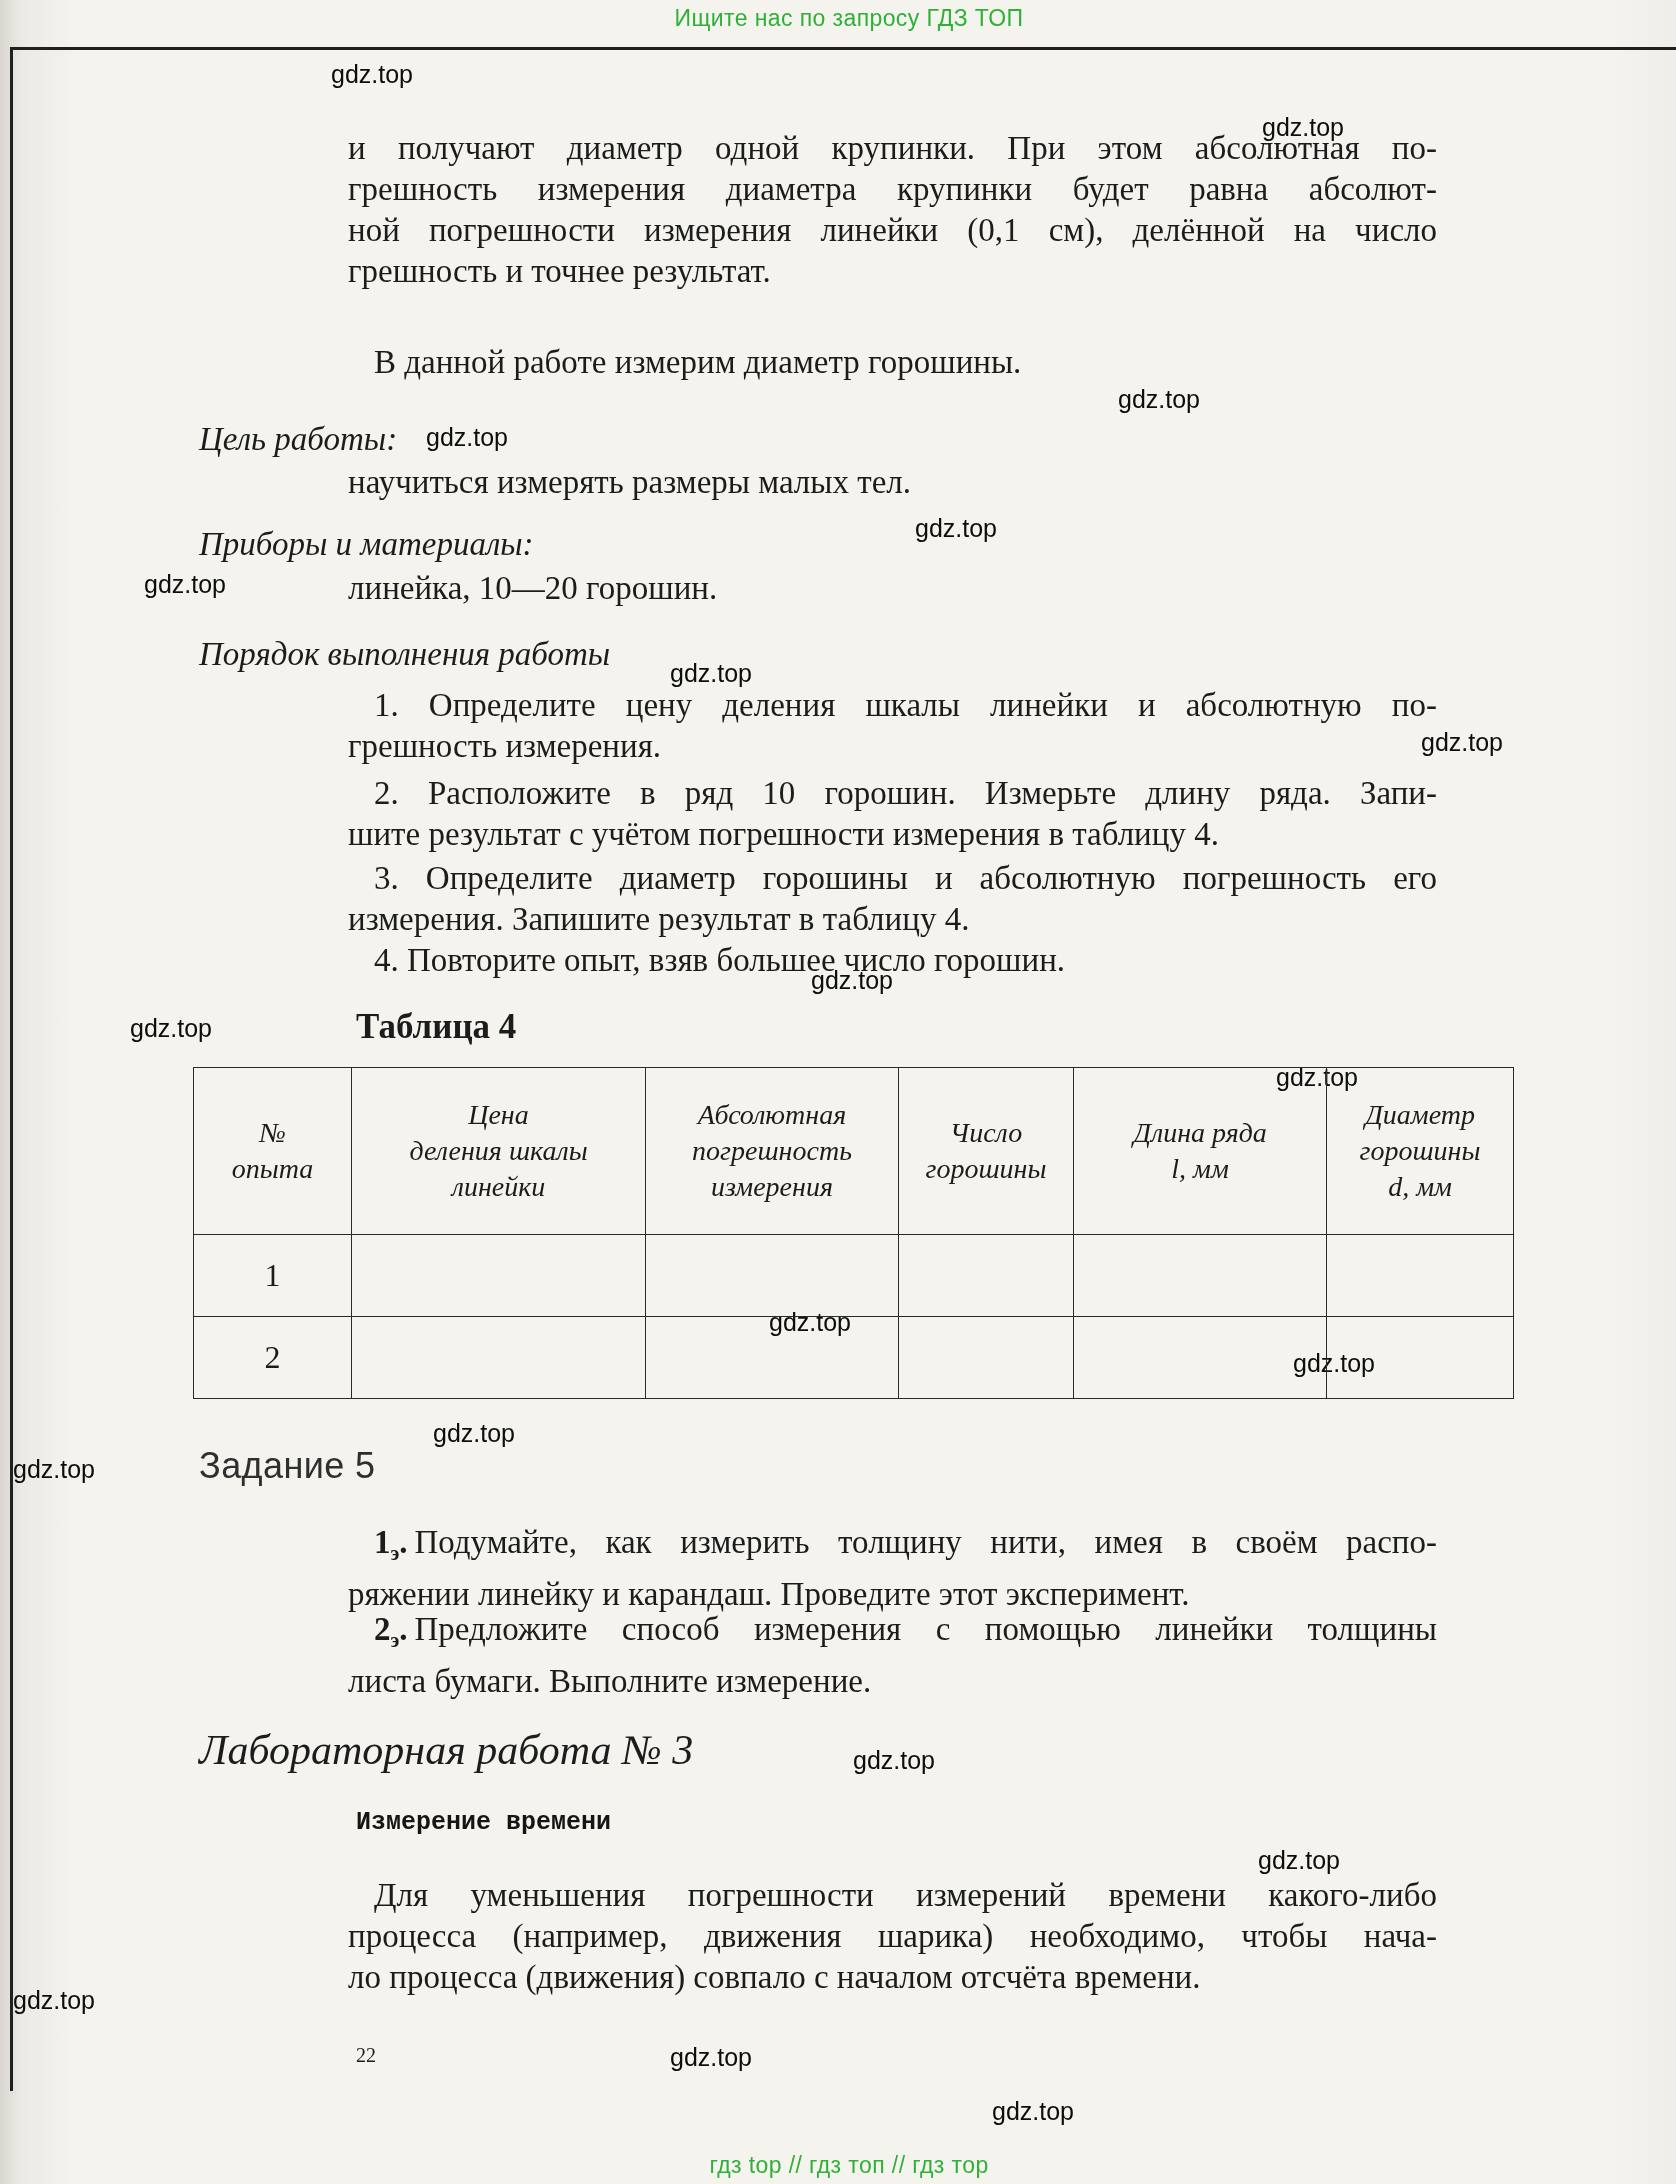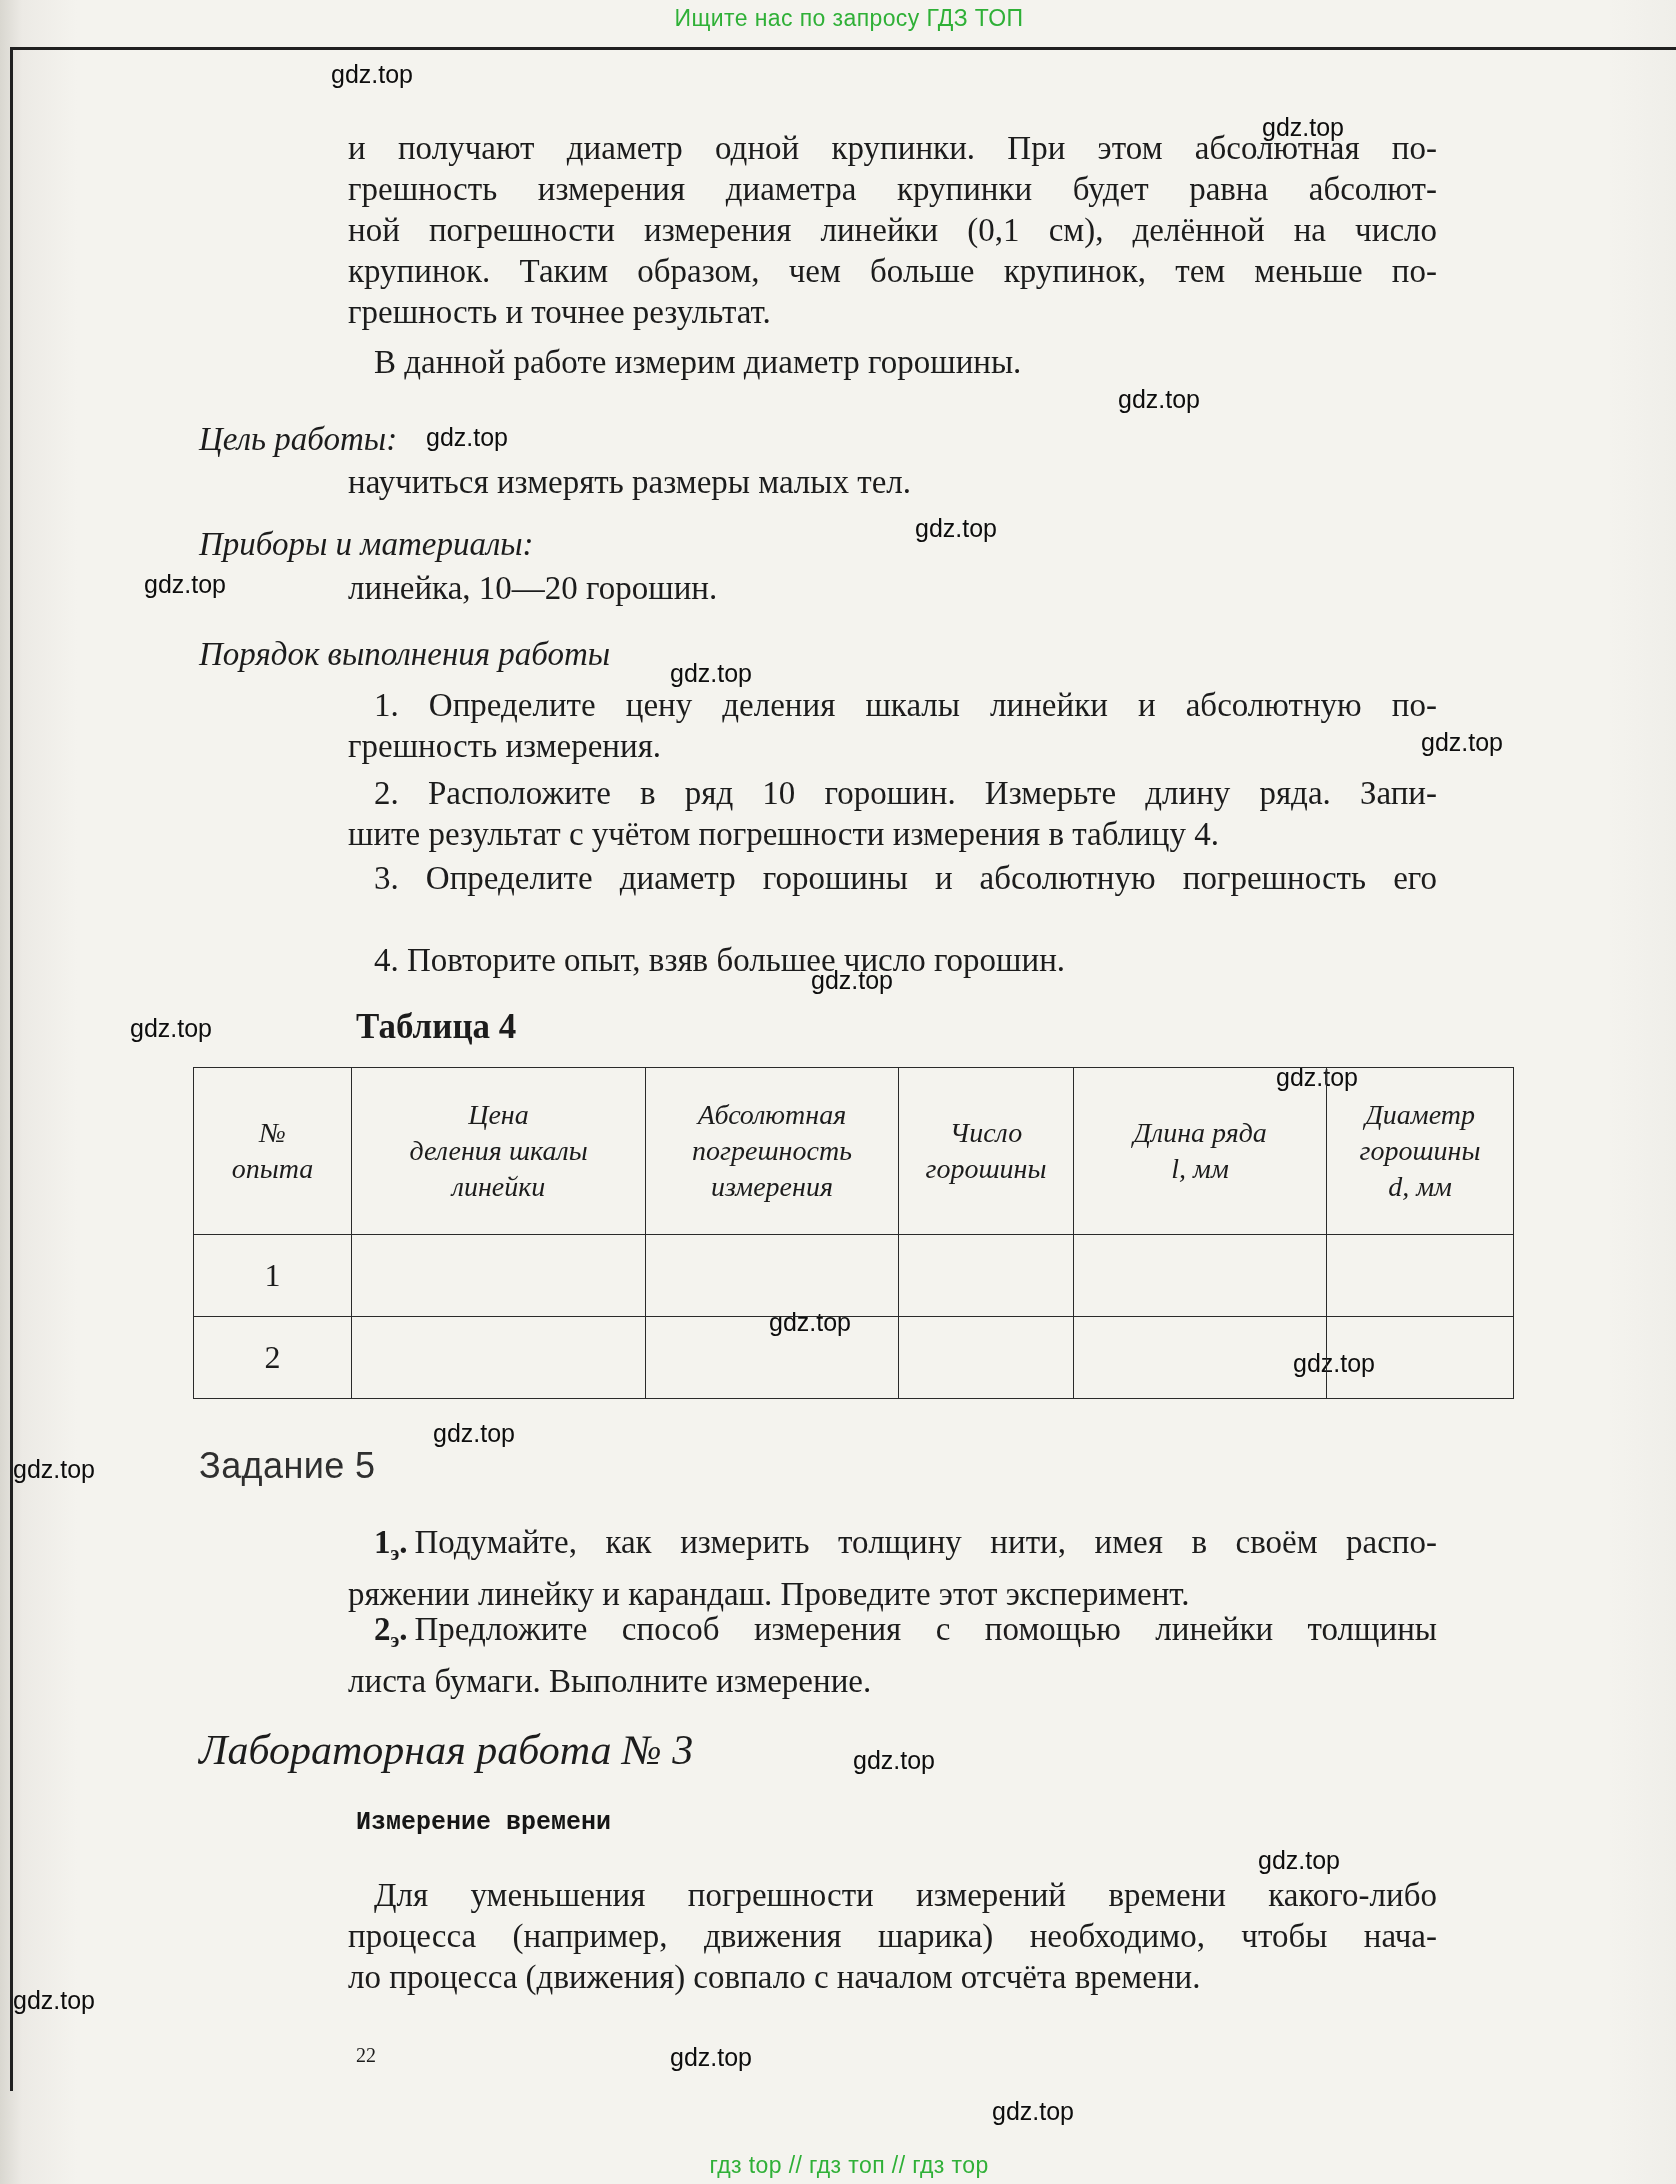--- a/index.html
+++ b/index.html
@@ -86,21 +86,20 @@
   <span class="wm" style="left:853px;top:1746px">gdz.top</span>
   <span class="wm" style="left:1258px;top:1846px">gdz.top</span>
   <span class="wm" style="left:13px;top:1986px">gdz.top</span>
   <span class="wm" style="left:670px;top:2043px">gdz.top</span>
   <span class="wm" style="left:992px;top:2097px">gdz.top</span>
 
   <div class="tx" style="top:128px">
     <div class="ln j">и получают диаметр одной крупинки. При этом абсолютная по-</div>
     <div class="ln j">грешность измерения диаметра крупинки будет равна абсолют-</div>
     <div class="ln j">ной погрешности измерения линейки (0,1 см), делённой на число</div>
-    <div class="ln j">крупинок. Таким образом, чем больше крупинок, тем меньше по-</div>
     <div class="ln">грешность и точнее результат.</div>
   </div>
 
   <div class="tx ind" style="top:342px">В данной работе измерим диаметр горошины.</div>
 
   <div class="side" style="top:419px">Цель работы:</div>
   <div class="tx" style="top:462px">научиться измерять размеры малых тел.</div>
 
   <div class="side" style="top:524px">Приборы и материалы:</div>
   <div class="tx" style="top:568px">линейка, 10—20 горошин.</div>
@@ -110,20 +109,21 @@
   <div class="tx" style="top:685px">
     <div class="ln j ind">1. Определите цену деления шкалы линейки и абсолютную по-</div>
     <div class="ln">грешность измерения.</div>
   </div>
   <div class="tx" style="top:773px">
     <div class="ln j ind">2. Расположите в ряд 10 горошин. Измерьте длину ряда. Запи-</div>
     <div class="ln">шите результат с учётом погрешности измерения в таблицу 4.</div>
   </div>
   <div class="tx" style="top:858px">
     <div class="ln j ind">3. Определите диаметр горошины и абсолютную погрешность его</div>
+    <div class="ln">измерения. Запишите результат в таблицу 4.</div>
   </div>
   <div class="tx" style="top:940px">
     <div class="ln ind">4. Повторите опыт, взяв большее число горошин.</div>
   </div>
 
   <div class="caption" style="top:1007px">Таблица 4</div>
 
   <table class="t4">
     <colgroup>
       <col style="width:158px">

